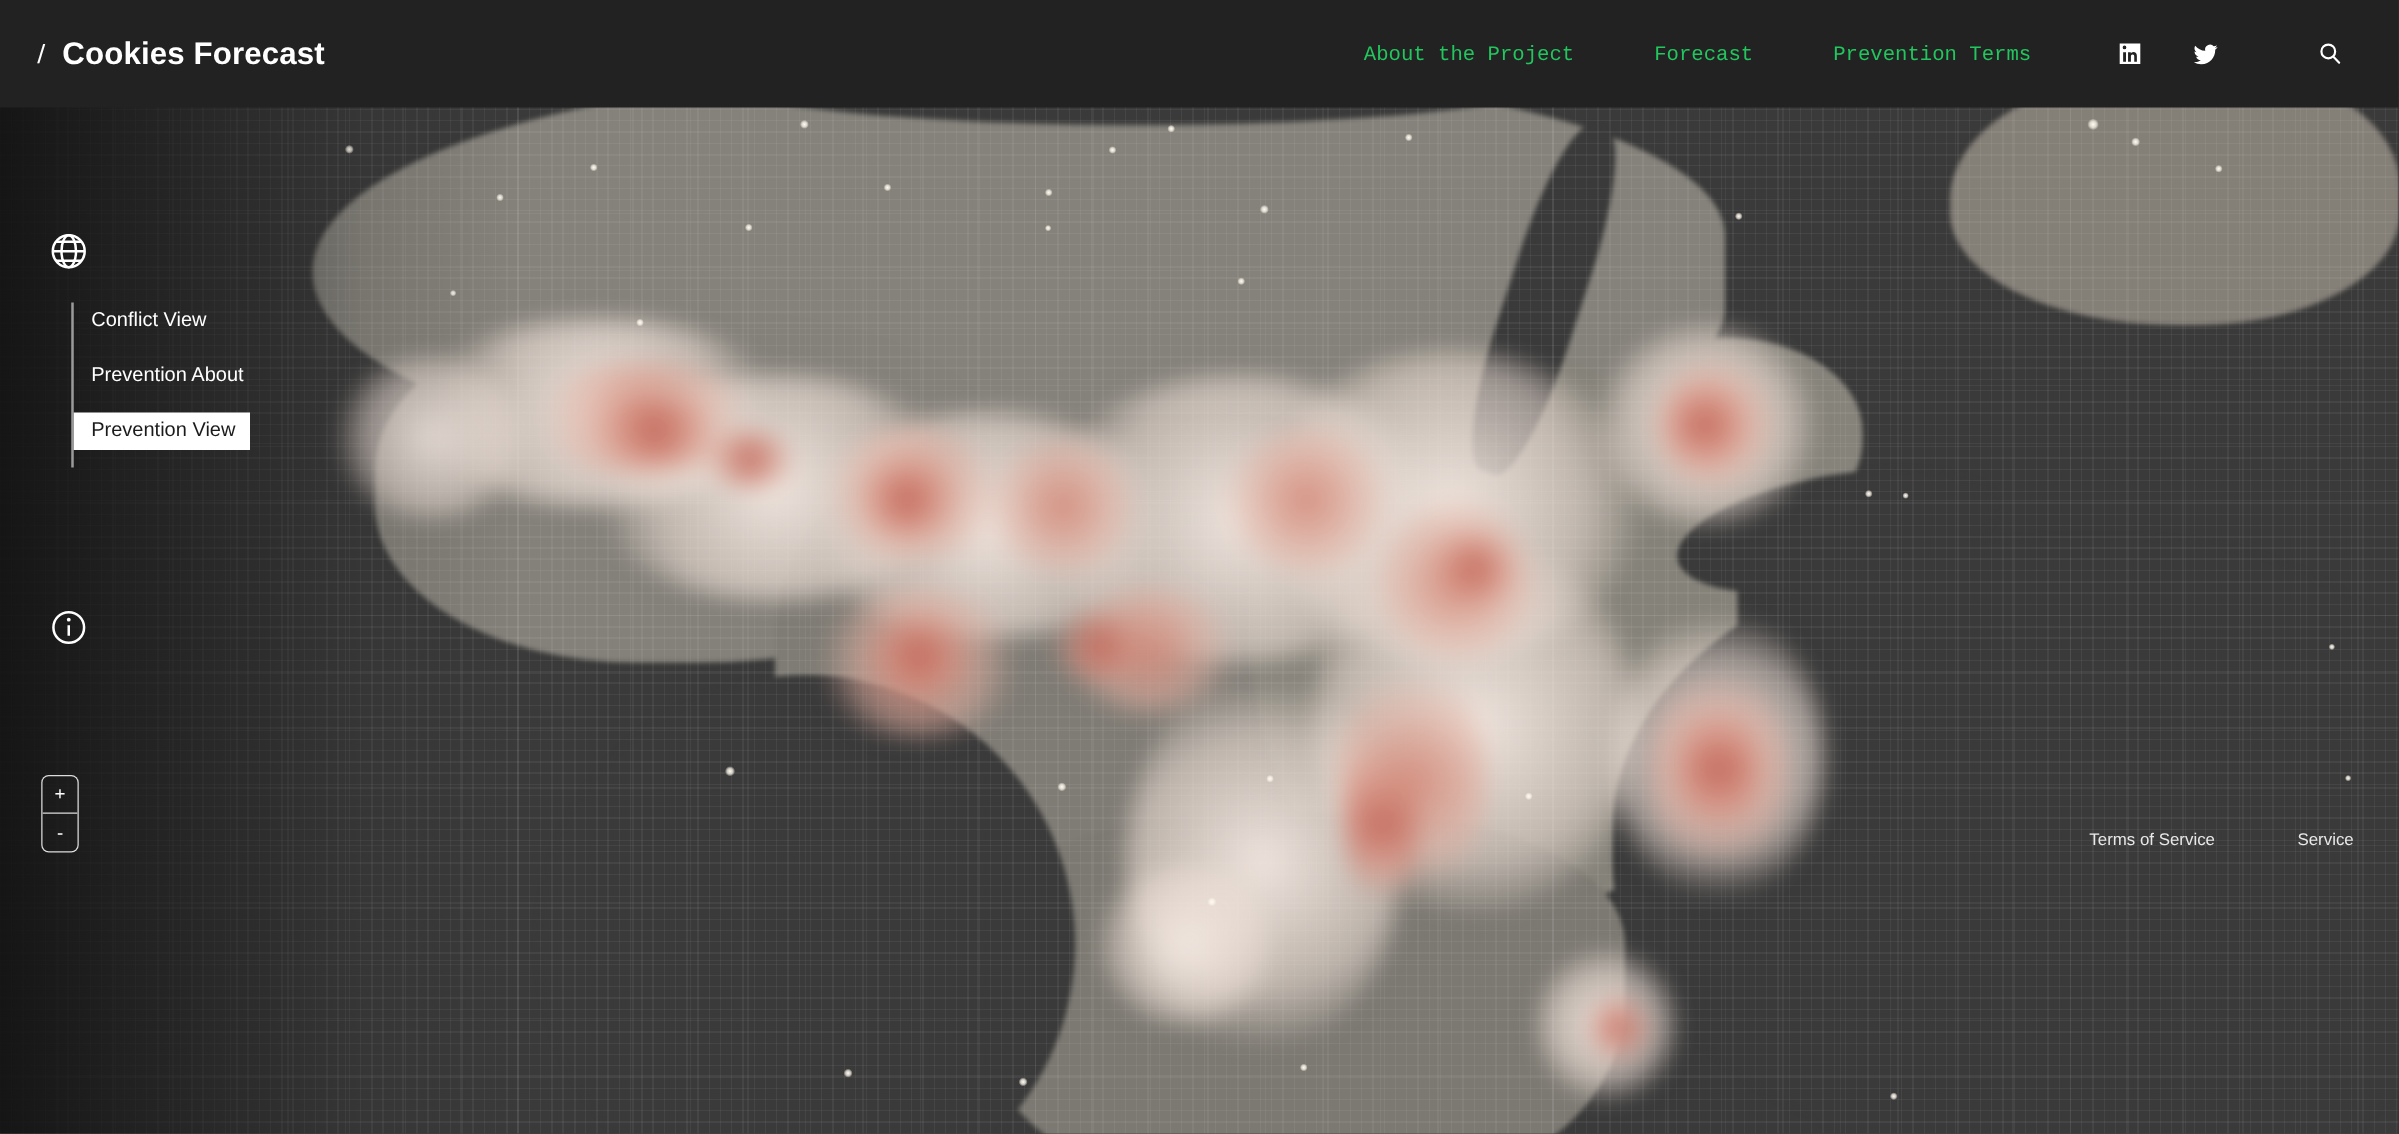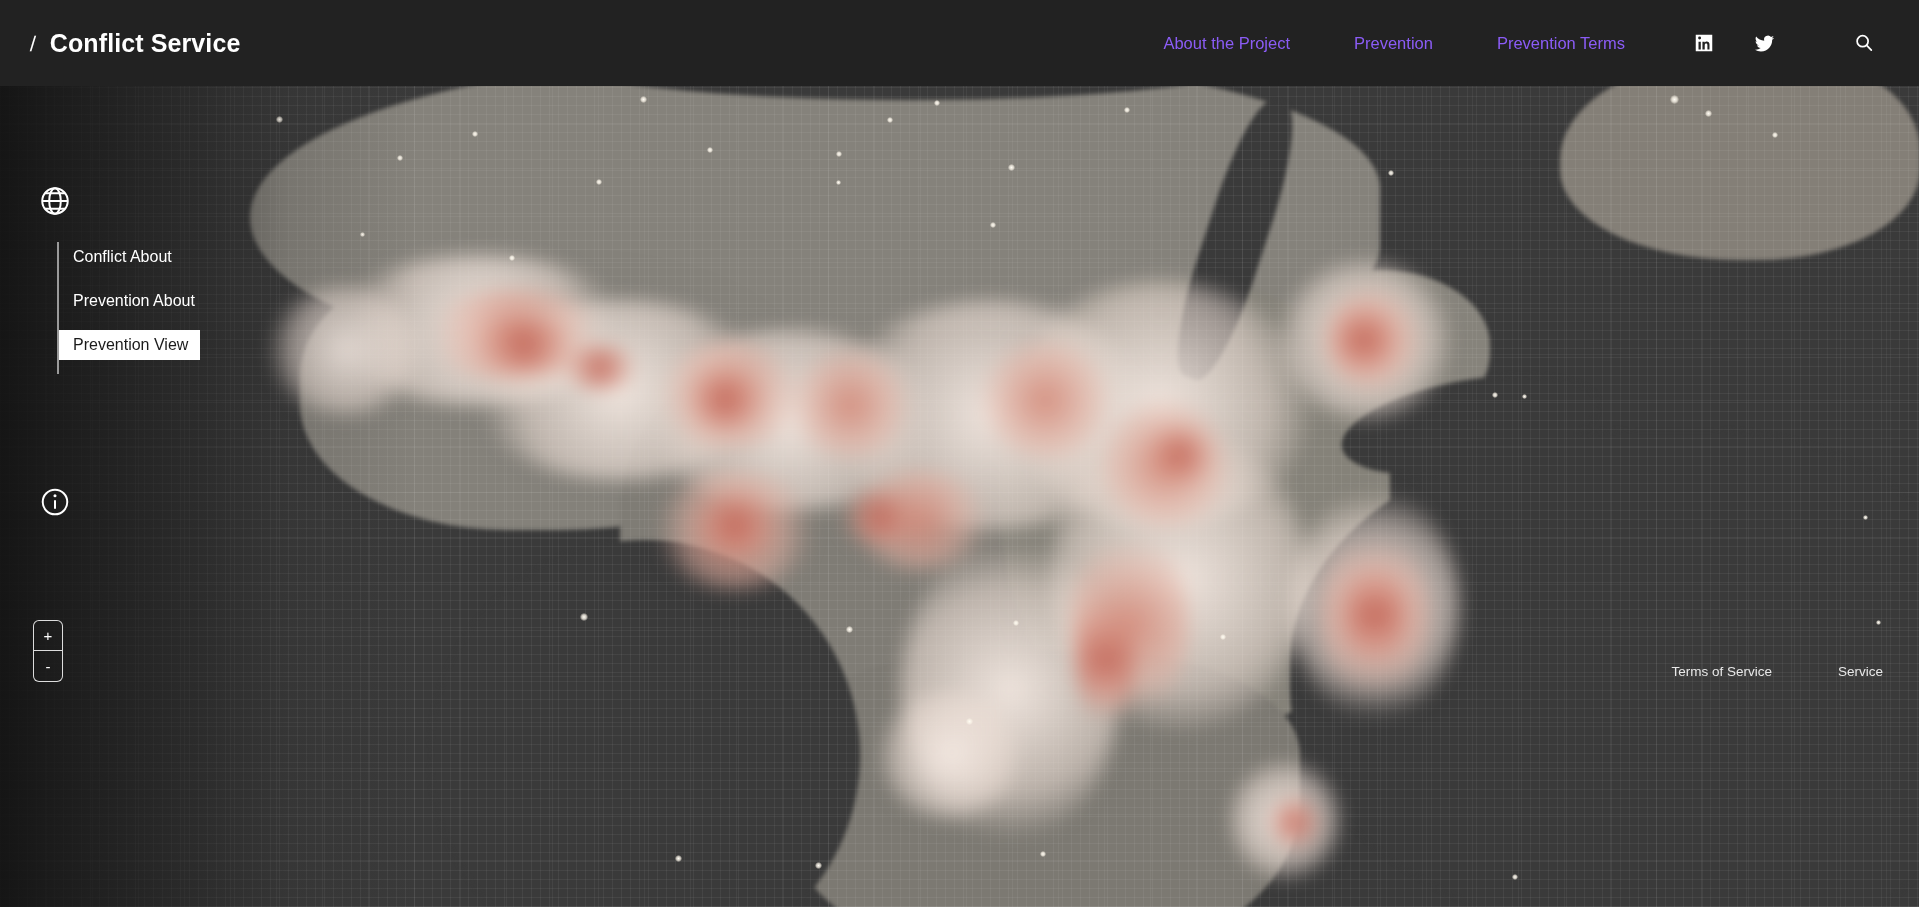--- a/index.html
+++ b/index.html
@@ -160,22 +160,22 @@
     transform:skewX(-2deg);
     font-weight:300;
   }
   .brand-title{
     color:#ffffff; font-size:25px; font-weight:700; letter-spacing:.1px;
   }
   .nav{
     margin-left:auto; display:flex; align-items:center;
   }
   .nav-link{
-    color:#8b5cf6; font-size:16.5px; text-decoration:none;
-    padding:8px 0; margin-right:64px; white-space:nowrap;
+    color:#22c55e; font-size:16.5px; text-decoration:none;
+    padding:8px 0; margin-right:64px; white-space:nowrap;font-family:Liberation Mono, monospace;
   }
   .nav-link:last-of-type{ margin-right:50px; }
   .nav-icon{
     display:inline-flex; align-items:center; justify-content:center;
     width:30px; height:30px; margin-right:30px; color:#ffffff;
   }
   .nav-icon svg{ display:block; }
   .search-btn{
     display:inline-flex; align-items:center; justify-content:center;
     width:34px; height:34px; margin-right:38px; margin-left:38px; color:#ffffff;
@@ -340,26 +340,26 @@
       <div class="dot" style="left:360px;top:232px;width:5px;height:5px;"></div>
       <div class="dot" style="left:990px;top:222px;width:6px;height:6px;"></div>
     </div>
 
     <div class="map-vignette"></div>
   </div>
 
   <div class="header">
     <div class="brand">
       <span class="brand-mark">/</span>
-      <span class="brand-title">Conflict Service</span>
+      <span class="brand-title">Cookies Forecast</span>
     </div>
 
     <nav class="nav">
       <a class="nav-link" href="#">About the Project</a>
-      <a class="nav-link" href="#">Prevention</a>
+      <a class="nav-link" href="#">Forecast</a>
       <a class="nav-link" href="#">Prevention Terms</a>
 
       <a class="nav-icon" href="#">
         <svg width="22" height="22" viewBox="0 0 24 24" fill="currentColor" aria-hidden="true">
           <path d="M3 3h18v18H3V3zm4.2 5.1a1.6 1.6 0 1 0 0-3.2 1.6 1.6 0 0 0 0 3.2zM6 19h2.5v-8.3H6V19zm4.3 0h2.5v-4.5c0-1.2.5-1.9 1.5-1.9s1.4.7 1.4 1.9V19H18v-5c0-2.4-1.2-3.6-3-3.6-1.3 0-2 .7-2.3 1.3v-1.1h-2.4c0 .7 0 8.4 0 8.4z"></path>
         </svg>
       </a>
       <a class="nav-icon" href="#">
         <svg width="23" height="23" viewBox="0 0 24 24" fill="currentColor" aria-hidden="true">
           <path d="M22 5.9c-.7.3-1.5.6-2.4.7.9-.5 1.5-1.3 1.8-2.3-.8.5-1.7.8-2.6 1A4.1 4.1 0 0 0 11.7 9c-3.4-.2-6.4-1.8-8.4-4.3-.4.6-.6 1.3-.6 2.1 0 1.4.7 2.7 1.8 3.4-.7 0-1.3-.2-1.8-.5 0 2 1.4 3.7 3.3 4.1-.4.1-.7.2-1.1.2-.3 0-.5 0-.8-.1.5 1.7 2.1 2.9 3.9 2.9A8.3 8.3 0 0 1 2 18.5a11.6 11.6 0 0 0 6.3 1.8c7.6 0 11.7-6.3 11.7-11.7v-.5c.8-.6 1.5-1.3 2-2.2z"></path>
@@ -380,21 +380,21 @@
     <div class="sb-globe">
       <svg width="34" height="34" viewBox="0 0 24 24" fill="none" stroke="currentColor" stroke-width="1.4" aria-hidden="true">
         <circle cx="12" cy="12" r="9"></circle>
         <ellipse cx="12" cy="12" rx="4.1" ry="9"></ellipse>
         <line x1="3" y1="12" x2="21" y2="12"></line>
         <path d="M4.8 6.6h14.4M4.8 17.4h14.4"></path>
       </svg>
     </div>
 
     <div class="sb-menu">
-      <a class="sb-item" href="#">Conflict About</a>
+      <a class="sb-item" href="#">Conflict View</a>
       <a class="sb-item" href="#">Prevention About</a>
       <a class="sb-item selected" href="#">Prevention View</a>
     </div>
 
     <div class="sb-info">
       <svg width="32" height="32" viewBox="0 0 24 24" fill="none" stroke="currentColor" stroke-width="1.5" aria-hidden="true">
         <circle cx="12" cy="12" r="9.2"></circle>
         <line x1="12" y1="10.6" x2="12" y2="17"></line>
         <circle cx="12" cy="7.3" r="1.15" fill="currentColor" stroke="none"></circle>
       </svg>

